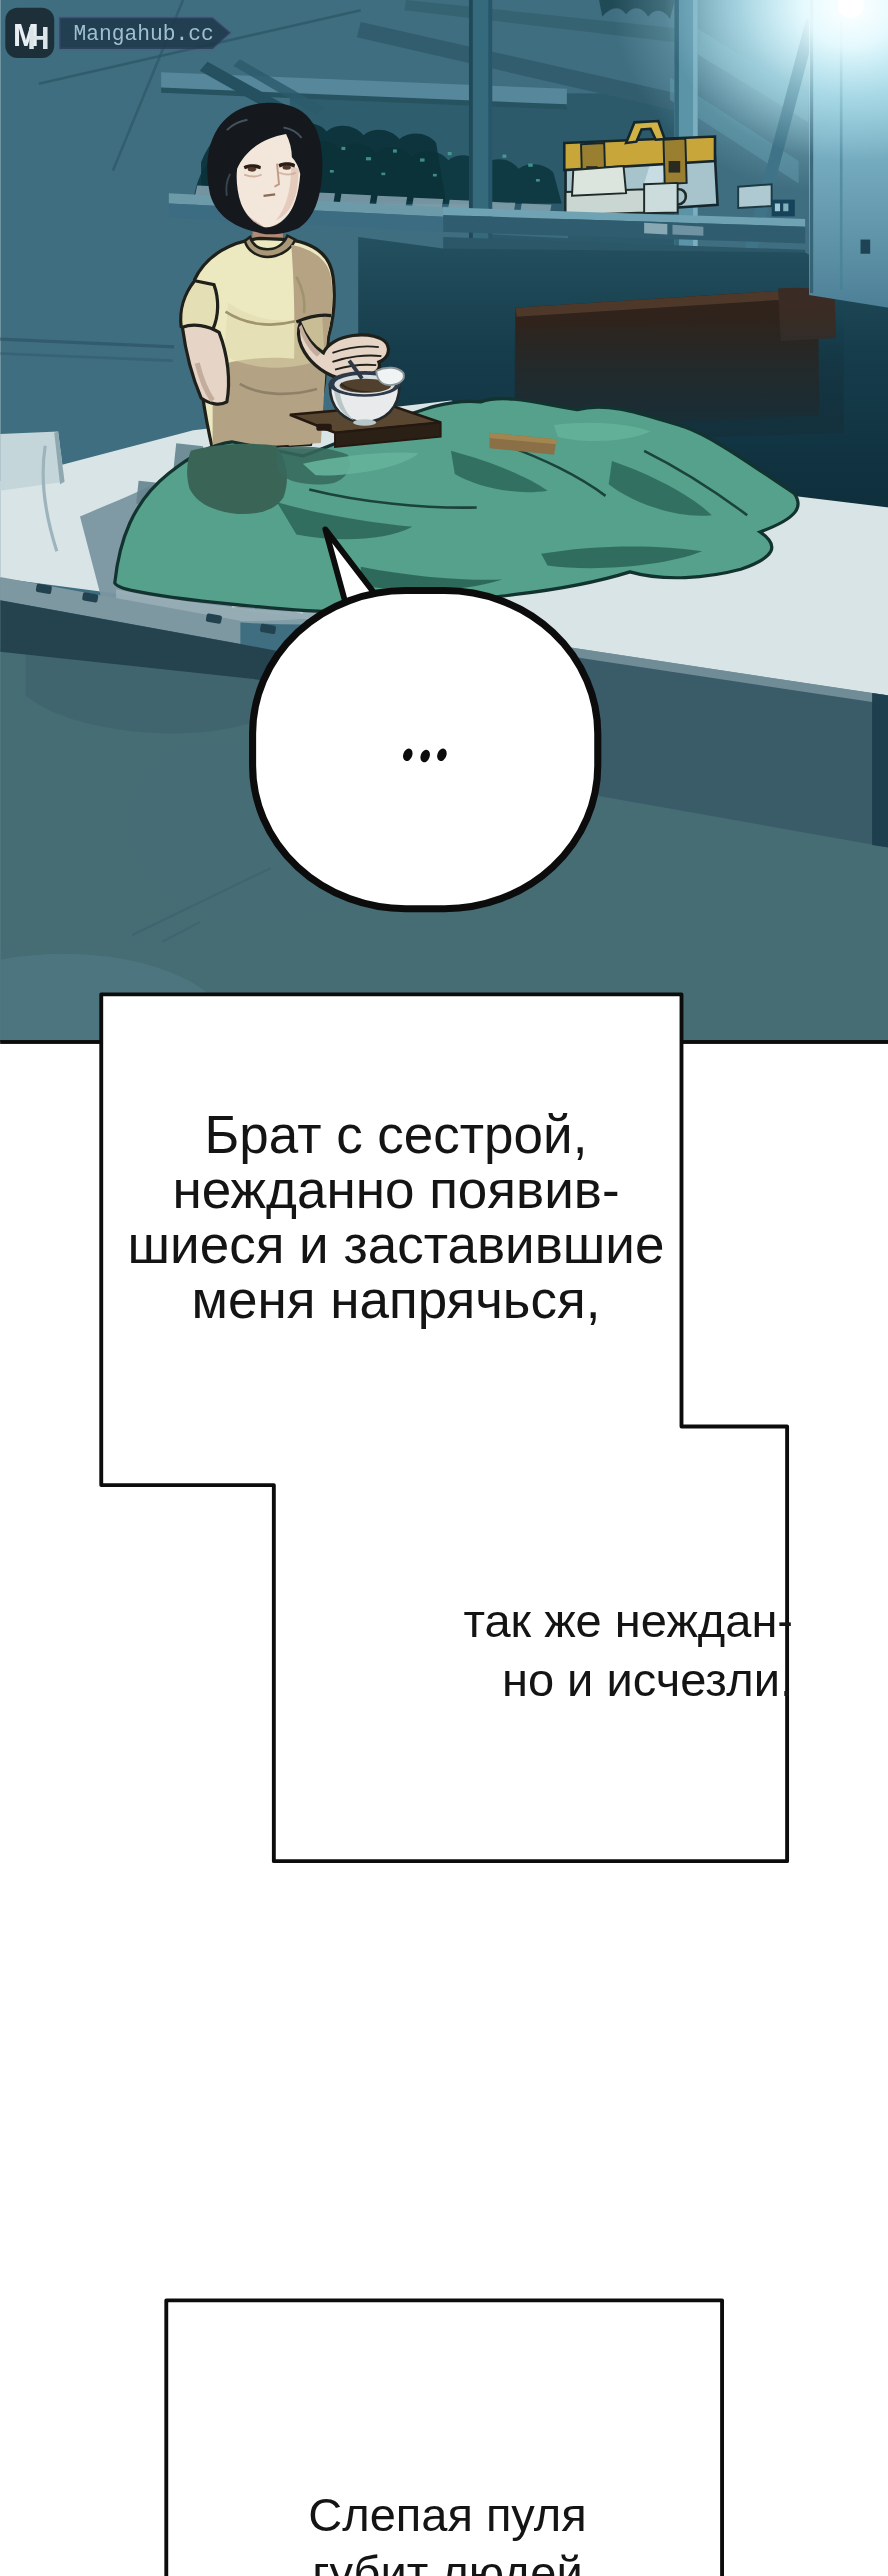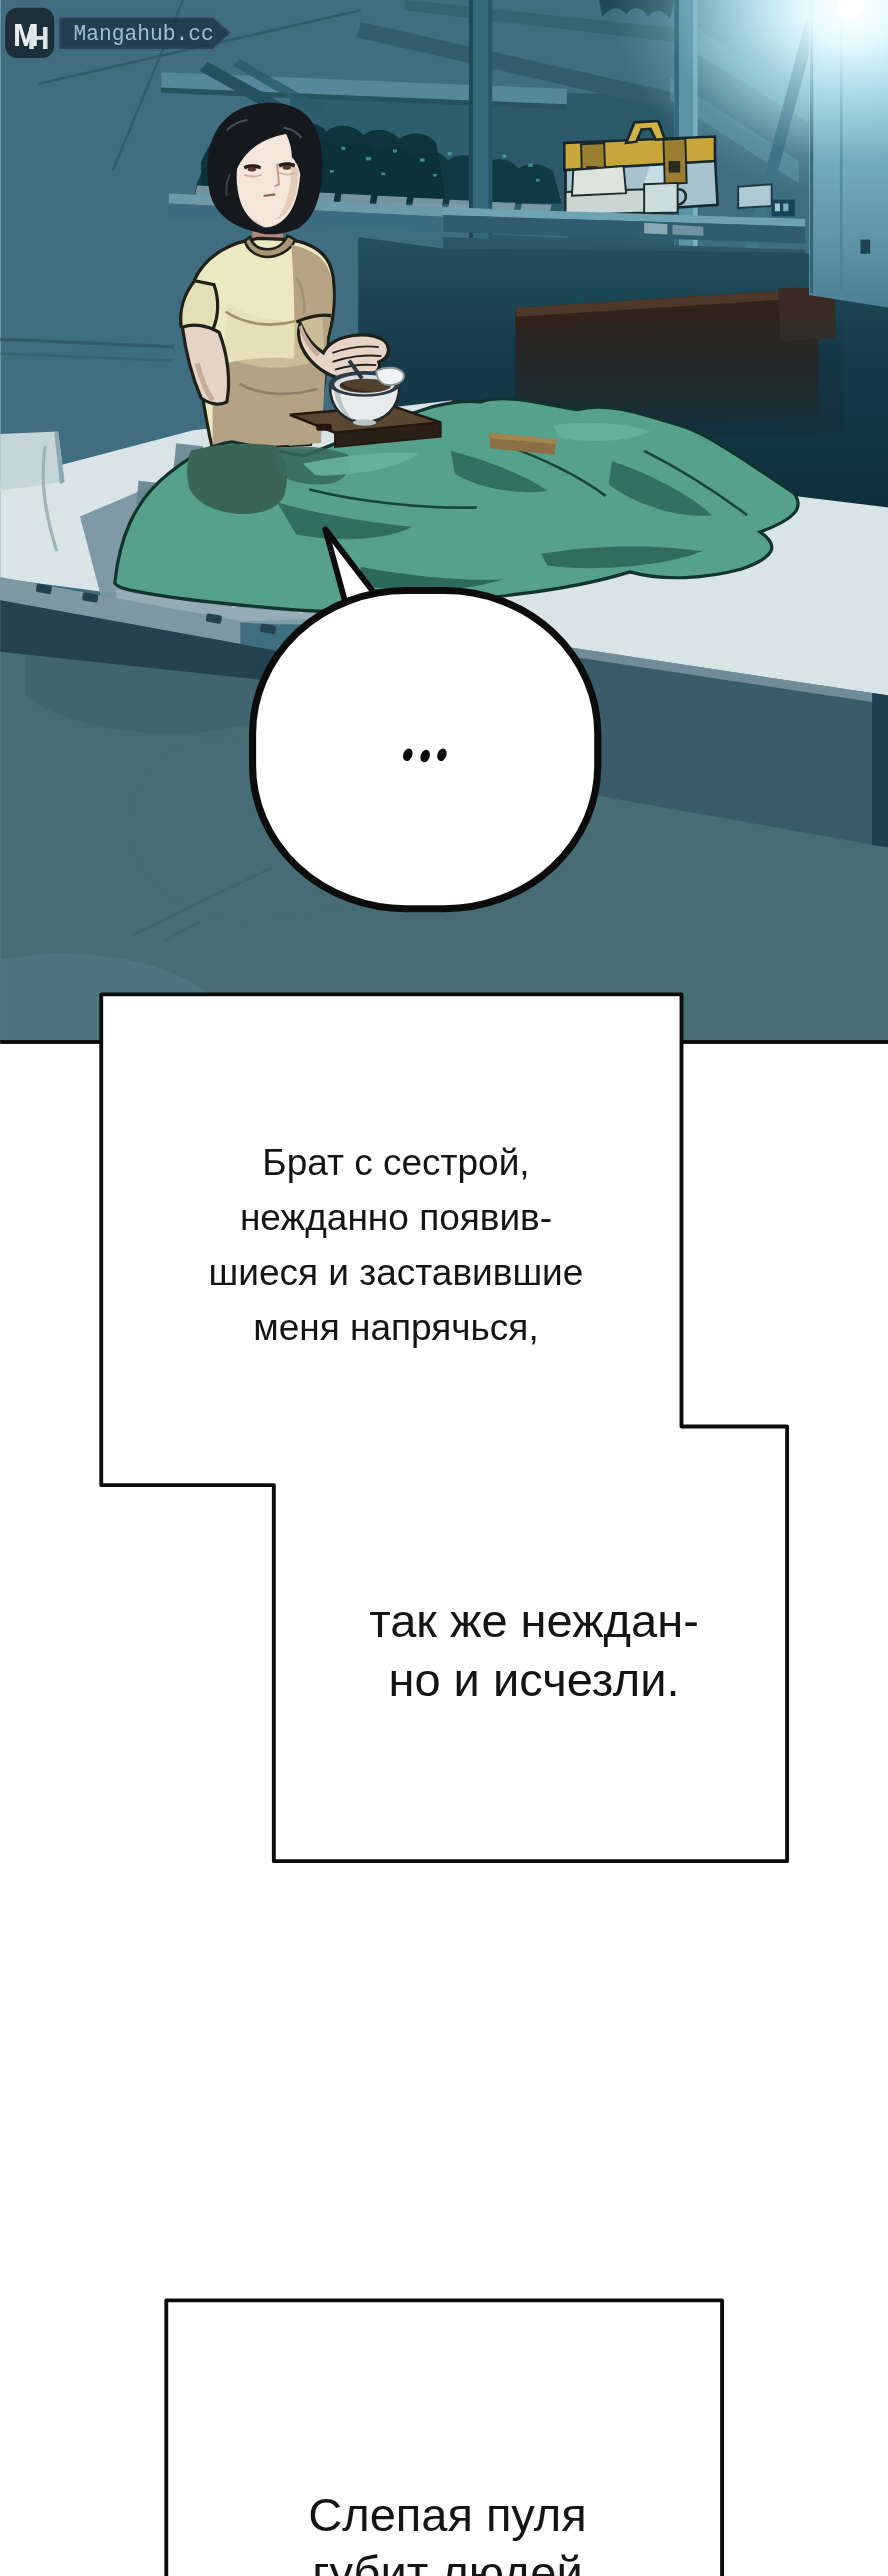--- a/index.html
+++ b/index.html
@@ -368,19 +368,19 @@
     <ellipse cx="633" cy="1172" rx="7" ry="10" transform="rotate(20 633 1172)"></ellipse>
     <ellipse cx="660" cy="1174" rx="7" ry="10" transform="rotate(20 660 1174)"></ellipse>
     <ellipse cx="686" cy="1172" rx="7" ry="10" transform="rotate(20 686 1172)"></ellipse>
   </g>
 
   <polygon points="157,1544 1058,1544 1058,2215 1222,2215 1222,2890 425,2890 425,2306 157,2306" fill="#ffffff" stroke="#0c0c0c" stroke-width="6" stroke-linejoin="round"></polygon>
 
   <rect x="258" y="3572" width="863" height="600" fill="#ffffff" stroke="#0c0c0c" stroke-width="6" stroke-linejoin="round"></rect>
 </svg>
 
-<div class="txt" style="left:106px;top:1107px;width:580px;font-size:37px;line-height:55px;margin-top:28px;">Брат с сестрой,<br>нежданно появив-<br>шиеся и заставившие<br>меня напрячься,</div>
-
-<div class="txt" style="left:275px;top:1591px;width:518px;font-size:47px;line-height:59px;">так же неждан-<br>но и исчезли.</div>
+<div class="txt" style="left:106px;top:1107px;width:580px;font-size:53px;line-height:55px;">Брат с сестрой,<br>нежданно появив-<br>шиеся и заставившие<br>меня напрячься,</div>
+
+<div class="txt" style="left:275px;top:1591px;width:518px;font-size:47px;line-height:59px;text-align:right;">так же неждан-<br>но и исчезли.</div>
 
 <div class="txt" style="left:170px;top:2486px;width:555px;font-size:47px;line-height:58px;">Слепая пуля<br>губит людей</div>
 </div>
 
 
 </body></html>

